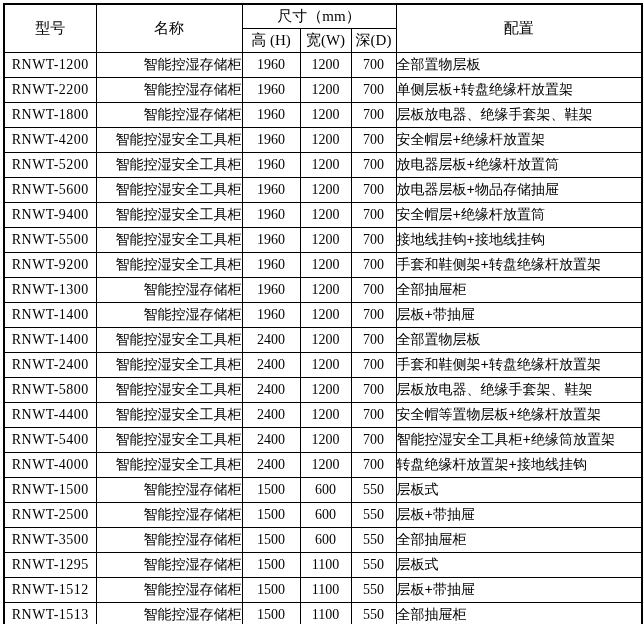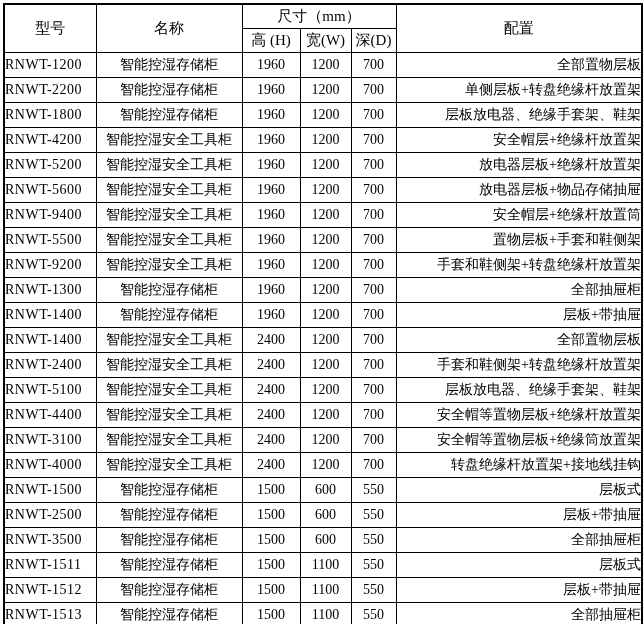--- a/index.html
+++ b/index.html
@@ -41,24 +41,24 @@
     font-size: 15px;
     text-align: center;
     height: 23px;
     line-height: 23px;
   }
   table.spec td {
     font-size: 14px;
     height: 24px;
     line-height: 24px;
   }
-  td.c-model { text-align: left; font-size: 13px; letter-spacing: 0.5px; }
-  td.c-name  { text-align: center; padding-left: 7px; }
+  td.c-model { text-align: center; font-size: 13px; letter-spacing: 0.5px; }
+  td.c-name  { text-align: right; padding-left: 7px; }
   td.c-h, td.c-w, td.c-d { text-align: center; font-size: 13px; }
-  td.c-config { text-align: right; padding-left: 7px; }
+  td.c-config { text-align: left; padding-left: 7px; font-family: Liberation Mono, monospace; }
 </style>
 </head>
 <body>
 
 <table class="spec">
   <colgroup>
     <col class="w-model">
     <col class="w-name">
     <col class="w-h">
     <col class="w-w">
@@ -110,21 +110,21 @@
         <td class="c-w">1200</td>
         <td class="c-d">700</td>
         <td class="c-config">安全帽层+绝缘杆放置架</td>
       </tr>
       <tr>
         <td class="c-model">RNWT-5200</td>
         <td class="c-name">智能控湿安全工具柜</td>
         <td class="c-h">1960</td>
         <td class="c-w">1200</td>
         <td class="c-d">700</td>
-        <td class="c-config">放电器层板+绝缘杆放置架</td>
+        <td class="c-config">放电器层板+绝缘杆放置筒</td>
       </tr>
       <tr>
         <td class="c-model">RNWT-5600</td>
         <td class="c-name">智能控湿安全工具柜</td>
         <td class="c-h">1960</td>
         <td class="c-w">1200</td>
         <td class="c-d">700</td>
         <td class="c-config">放电器层板+物品存储抽屉</td>
       </tr>
       <tr>
@@ -134,21 +134,21 @@
         <td class="c-w">1200</td>
         <td class="c-d">700</td>
         <td class="c-config">安全帽层+绝缘杆放置筒</td>
       </tr>
       <tr>
         <td class="c-model">RNWT-5500</td>
         <td class="c-name">智能控湿安全工具柜</td>
         <td class="c-h">1960</td>
         <td class="c-w">1200</td>
         <td class="c-d">700</td>
-        <td class="c-config">置物层板+手套和鞋侧架</td>
+        <td class="c-config">接地线挂钩+接地线挂钩</td>
       </tr>
       <tr>
         <td class="c-model">RNWT-9200</td>
         <td class="c-name">智能控湿安全工具柜</td>
         <td class="c-h">1960</td>
         <td class="c-w">1200</td>
         <td class="c-d">700</td>
         <td class="c-config">手套和鞋侧架+转盘绝缘杆放置架</td>
       </tr>
       <tr>
@@ -177,42 +177,42 @@
       </tr>
       <tr>
         <td class="c-model">RNWT-2400</td>
         <td class="c-name">智能控湿安全工具柜</td>
         <td class="c-h">2400</td>
         <td class="c-w">1200</td>
         <td class="c-d">700</td>
         <td class="c-config">手套和鞋侧架+转盘绝缘杆放置架</td>
       </tr>
       <tr>
-        <td class="c-model">RNWT-5100</td>
+        <td class="c-model">RNWT-5800</td>
         <td class="c-name">智能控湿安全工具柜</td>
         <td class="c-h">2400</td>
         <td class="c-w">1200</td>
         <td class="c-d">700</td>
         <td class="c-config">层板放电器、绝缘手套架、鞋架</td>
       </tr>
       <tr>
         <td class="c-model">RNWT-4400</td>
         <td class="c-name">智能控湿安全工具柜</td>
         <td class="c-h">2400</td>
         <td class="c-w">1200</td>
         <td class="c-d">700</td>
         <td class="c-config">安全帽等置物层板+绝缘杆放置架</td>
       </tr>
       <tr>
-        <td class="c-model">RNWT-3100</td>
-        <td class="c-name">智能控湿安全工具柜</td>
-        <td class="c-h">2400</td>
-        <td class="c-w">1200</td>
-        <td class="c-d">700</td>
-        <td class="c-config">安全帽等置物层板+绝缘筒放置架</td>
+        <td class="c-model">RNWT-5400</td>
+        <td class="c-name">智能控湿安全工具柜</td>
+        <td class="c-h">2400</td>
+        <td class="c-w">1200</td>
+        <td class="c-d">700</td>
+        <td class="c-config">智能控湿安全工具柜+绝缘筒放置架</td>
       </tr>
       <tr>
         <td class="c-model">RNWT-4000</td>
         <td class="c-name">智能控湿安全工具柜</td>
         <td class="c-h">2400</td>
         <td class="c-w">1200</td>
         <td class="c-d">700</td>
         <td class="c-config">转盘绝缘杆放置架+接地线挂钩</td>
       </tr>
       <tr>
@@ -233,21 +233,21 @@
       </tr>
       <tr>
         <td class="c-model">RNWT-3500</td>
         <td class="c-name">智能控湿存储柜</td>
         <td class="c-h">1500</td>
         <td class="c-w">600</td>
         <td class="c-d">550</td>
         <td class="c-config">全部抽屉柜</td>
       </tr>
       <tr>
-        <td class="c-model">RNWT-1511</td>
+        <td class="c-model">RNWT-1295</td>
         <td class="c-name">智能控湿存储柜</td>
         <td class="c-h">1500</td>
         <td class="c-w">1100</td>
         <td class="c-d">550</td>
         <td class="c-config">层板式</td>
       </tr>
       <tr>
         <td class="c-model">RNWT-1512</td>
         <td class="c-name">智能控湿存储柜</td>
         <td class="c-h">1500</td>

